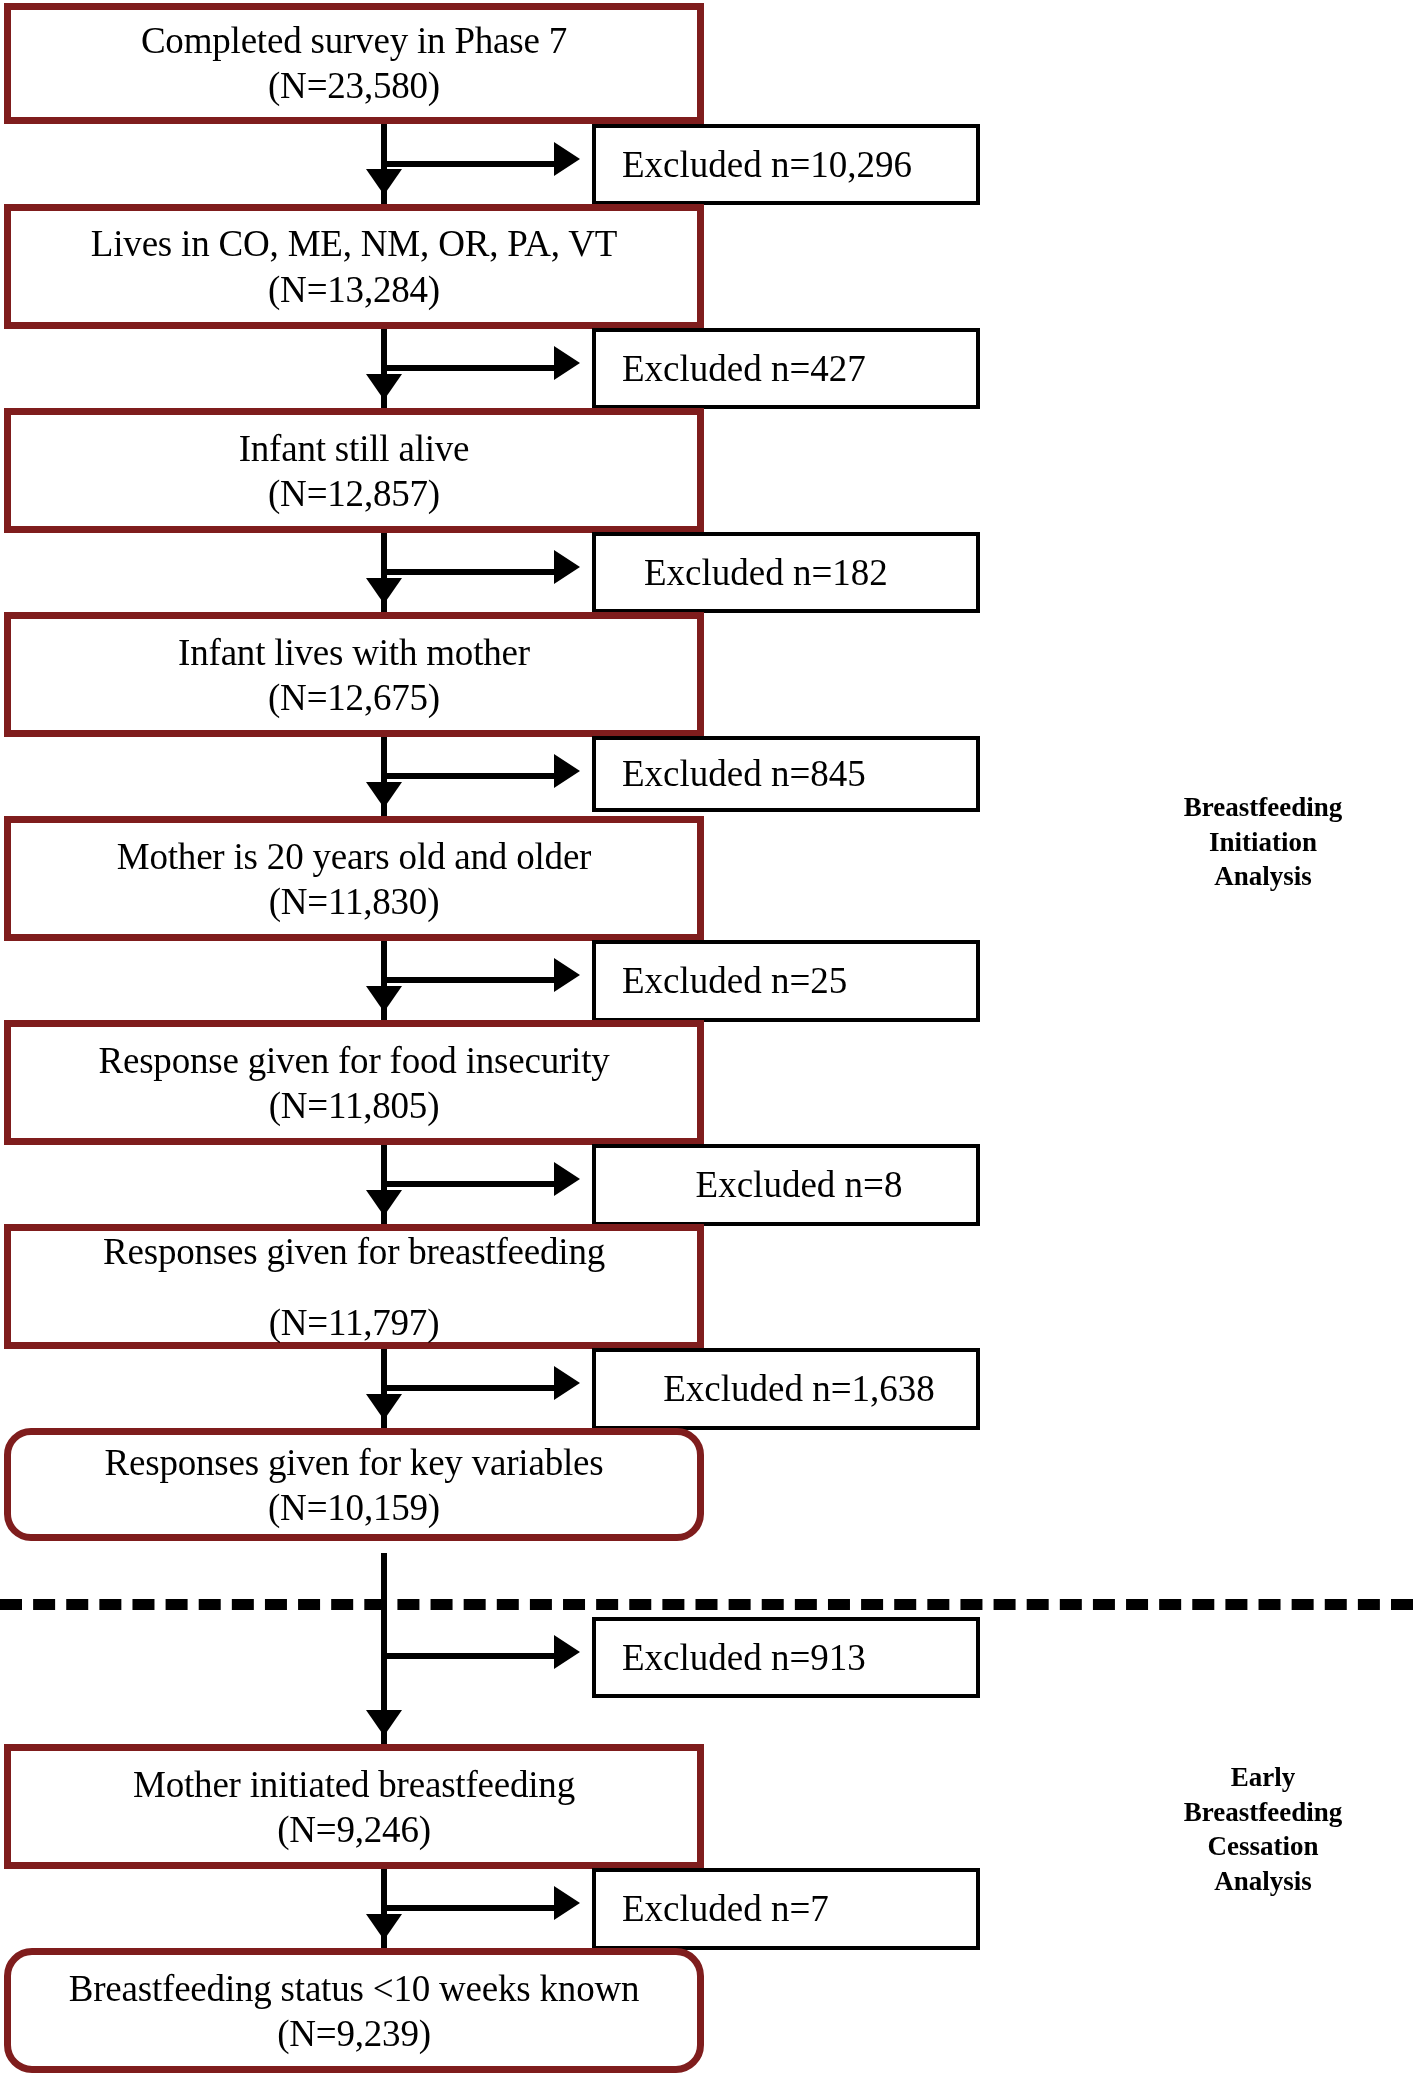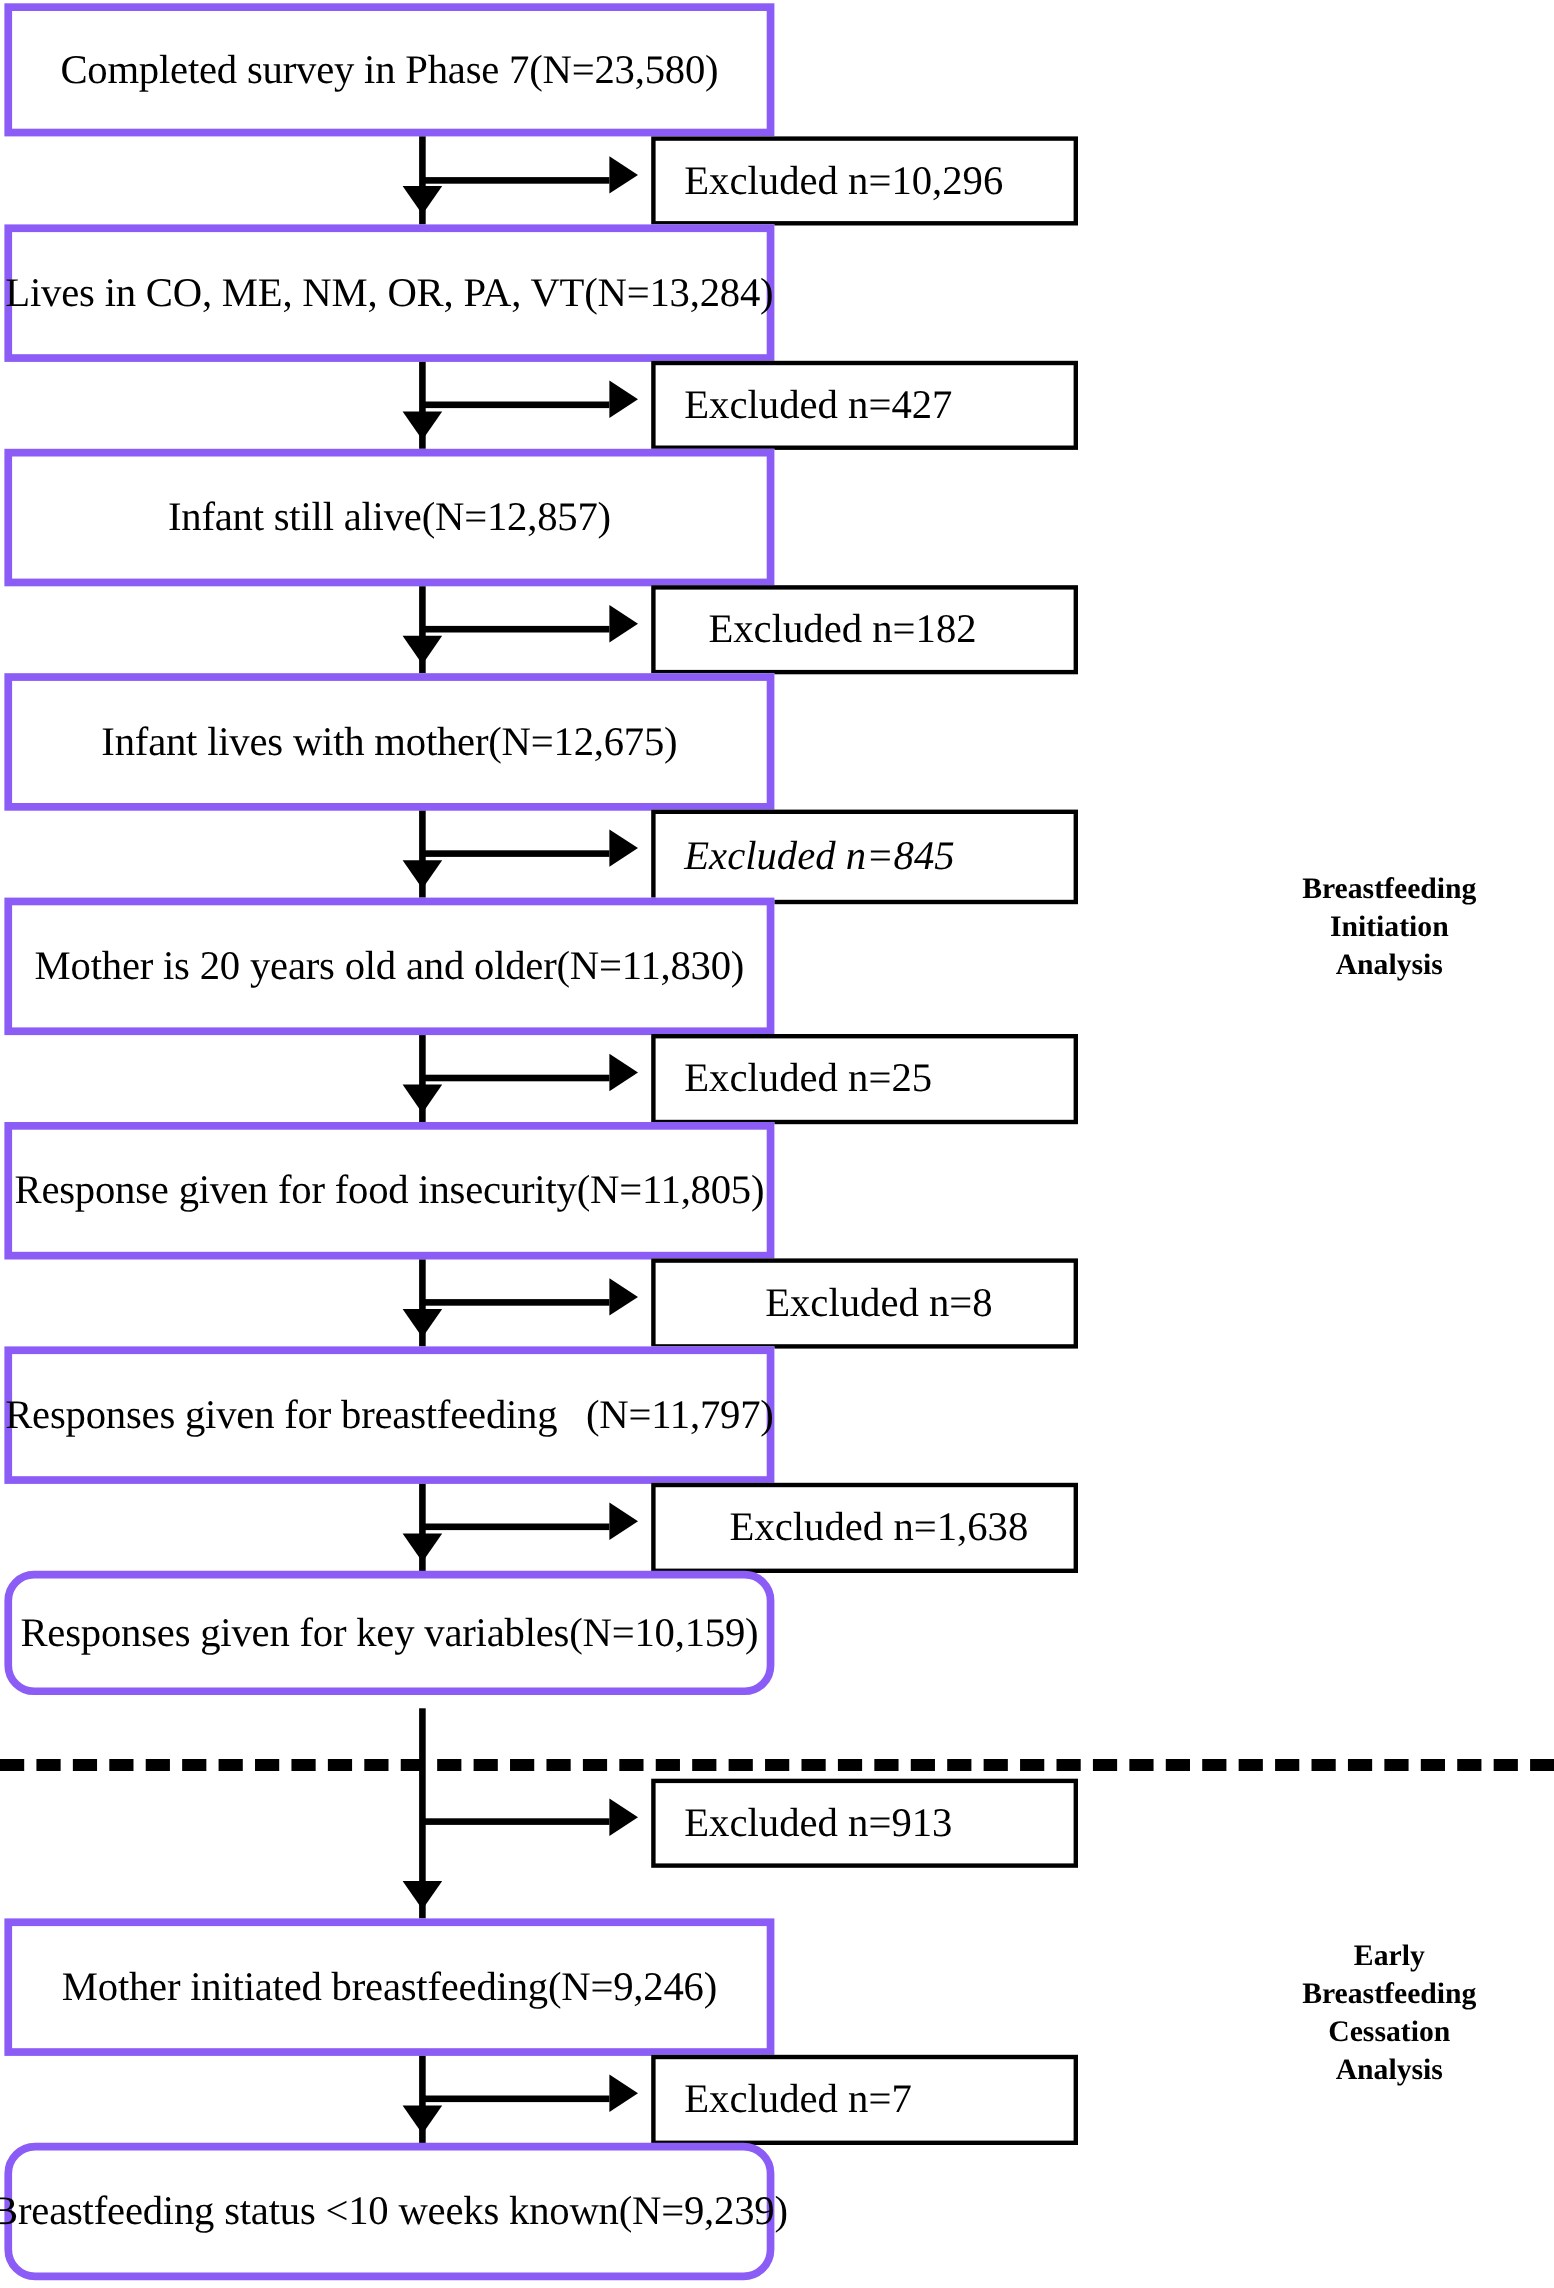--- a/index.html
+++ b/index.html
@@ -17,24 +17,24 @@
     color: #000000;
     overflow: hidden;
   }
 
   
   .main-box {
     position: absolute;
     left: 4px;
     width: 700px;
     box-sizing: border-box;
-    border: 7px solid #8b5cf6;
+    border: 7px solid #7f1d1d;
     background: #ffffff;
     display: flex;
-    flex-direction: row;
+    flex-direction: column;
     align-items: center;
     justify-content: center;
     text-align: center;
     font-size: 37px;
     line-height: 1.22;
     letter-spacing: -0.2px;
   }
   .main-box .line1 { display: block; white-space: nowrap; }
   .main-box .line2 { display: block; white-space: nowrap; }
 
@@ -155,21 +155,21 @@
 
   <div class="main-box" style="top: 612.152px; height: 125.063px;">
     <span class="line1">Infant lives with mother</span>
     <span class="line2">(N=12,675)</span>
   </div>
 
   <div class="v-stem" style="top: 737.215px; height: 86.8861px;"></div>
   <div class="v-arrowhead" style="top: 781.975px;"></div>
   <div class="h-stem" style="top: 772.759px; width: 170px;"></div>
   <div class="h-arrowhead" style="left: 554px; top: 754.329px;"></div>
-  <div class="excl-box" style="top: 735.899px; height: 86px; font-style: italic;">
+  <div class="excl-box" style="top: 735.899px; height: 76px;">
     <span>Excluded n=845</span>
   </div>
 
   <div class="main-box" style="top: 816.203px; height: 125.063px;">
     <span class="line1">Mother is 20 years old and older</span>
     <span class="line2">(N=11,830)</span>
   </div>
 
   <div class="v-stem" style="top: 941.266px; height: 86.8861px;"></div>
   <div class="v-arrowhead" style="top: 986.025px;"></div>

